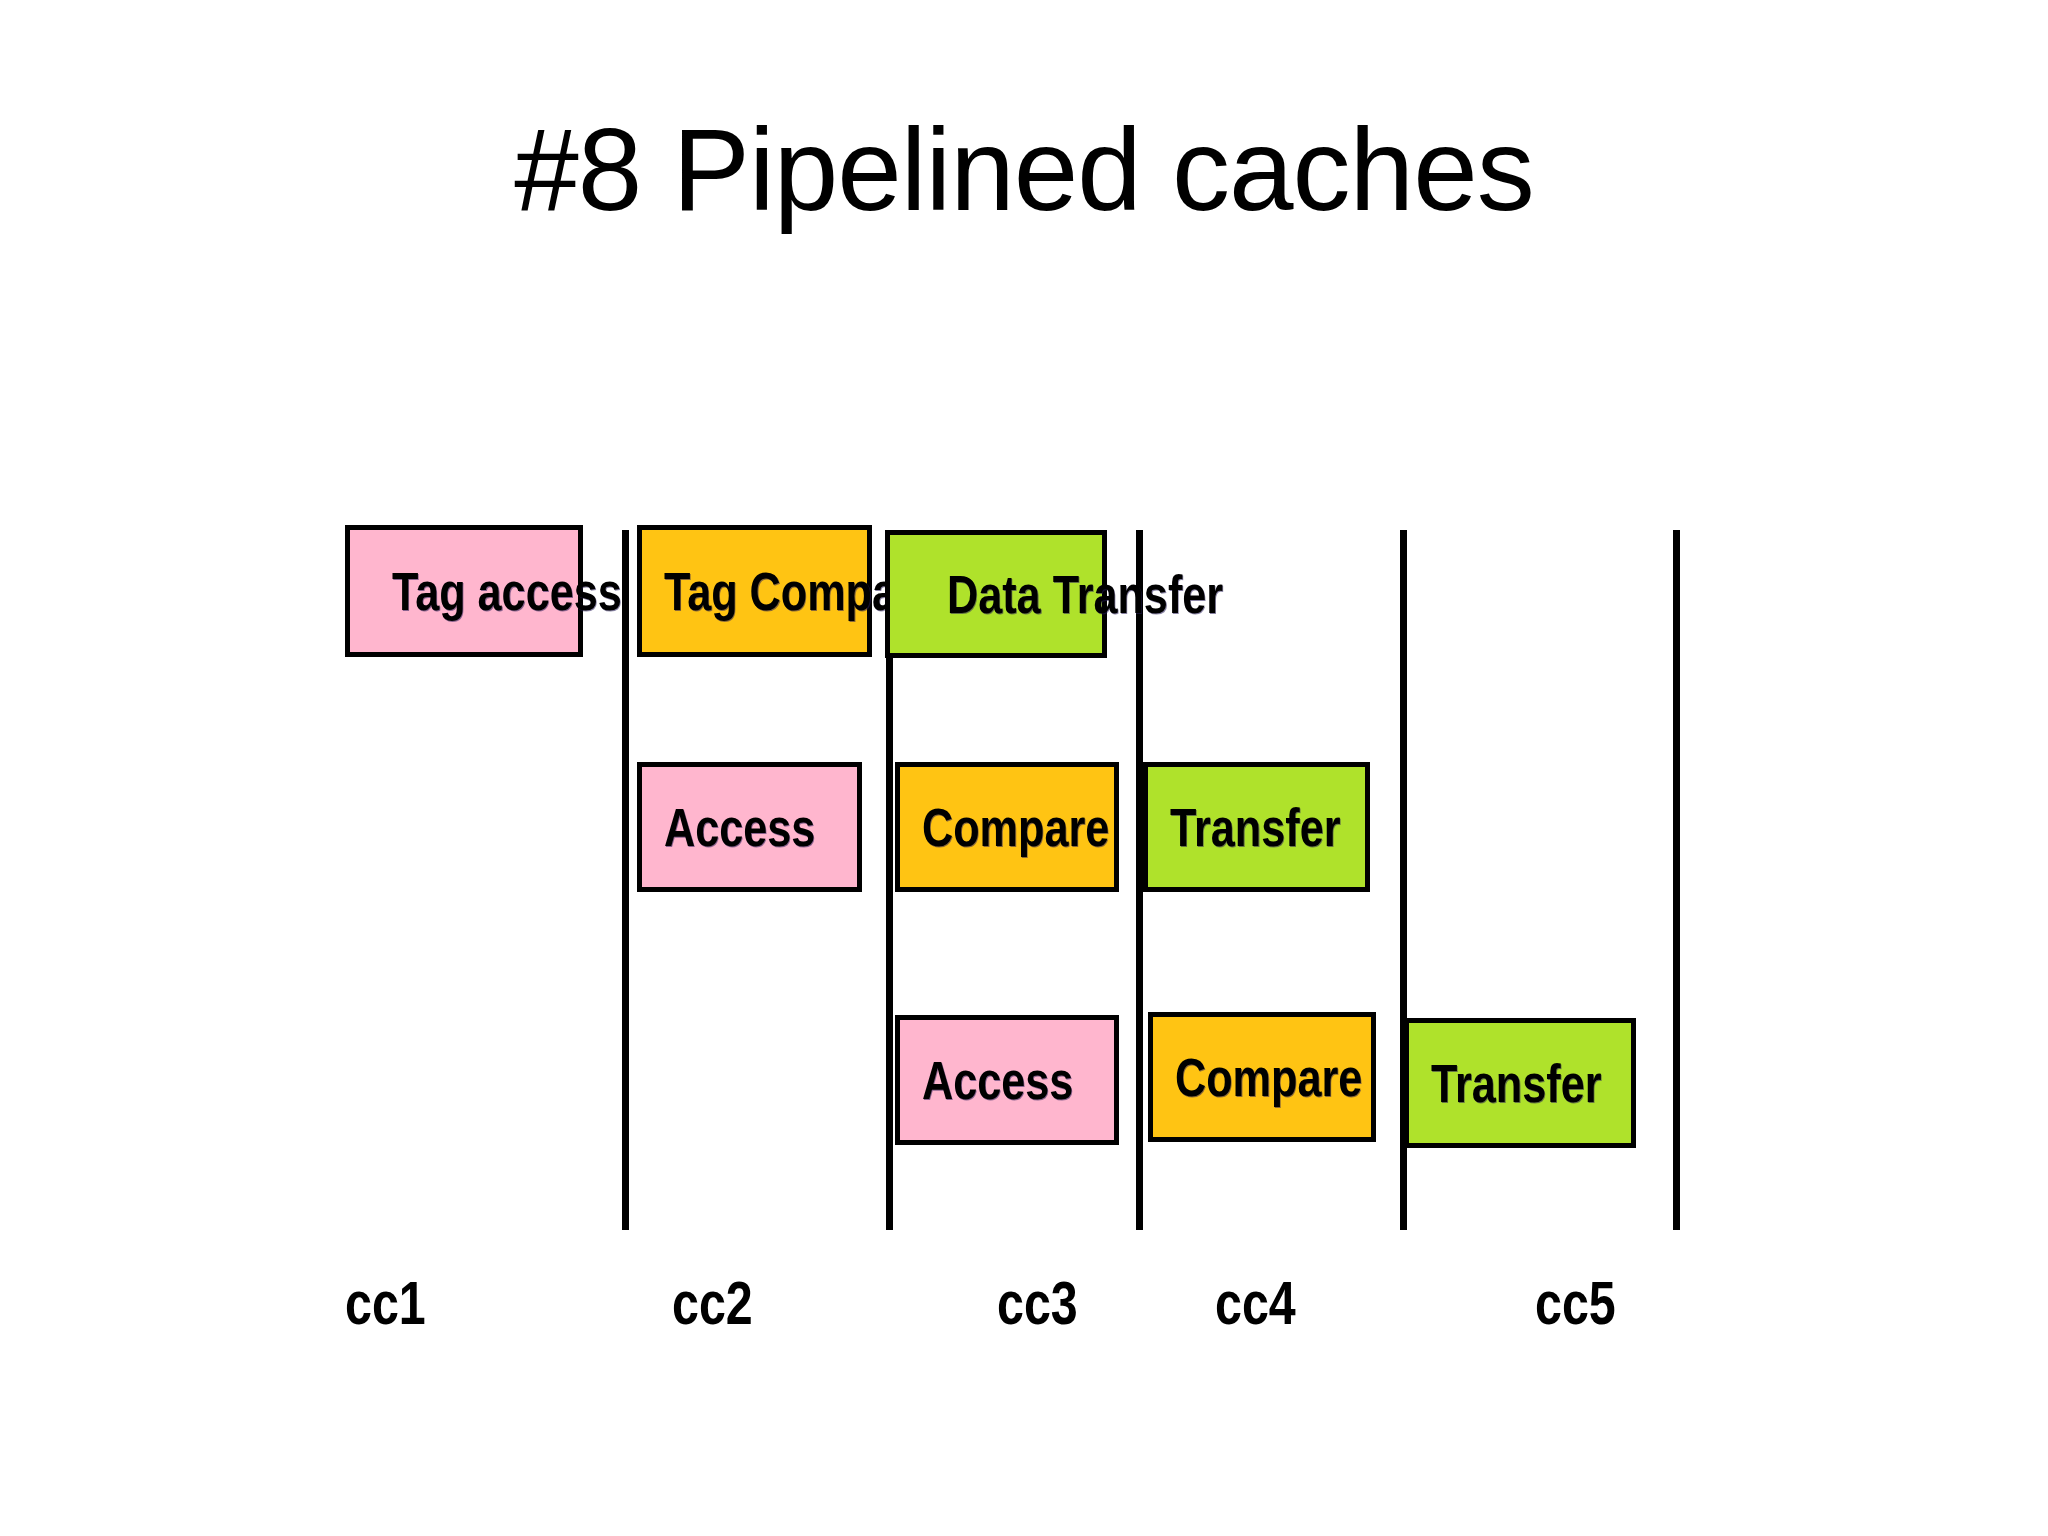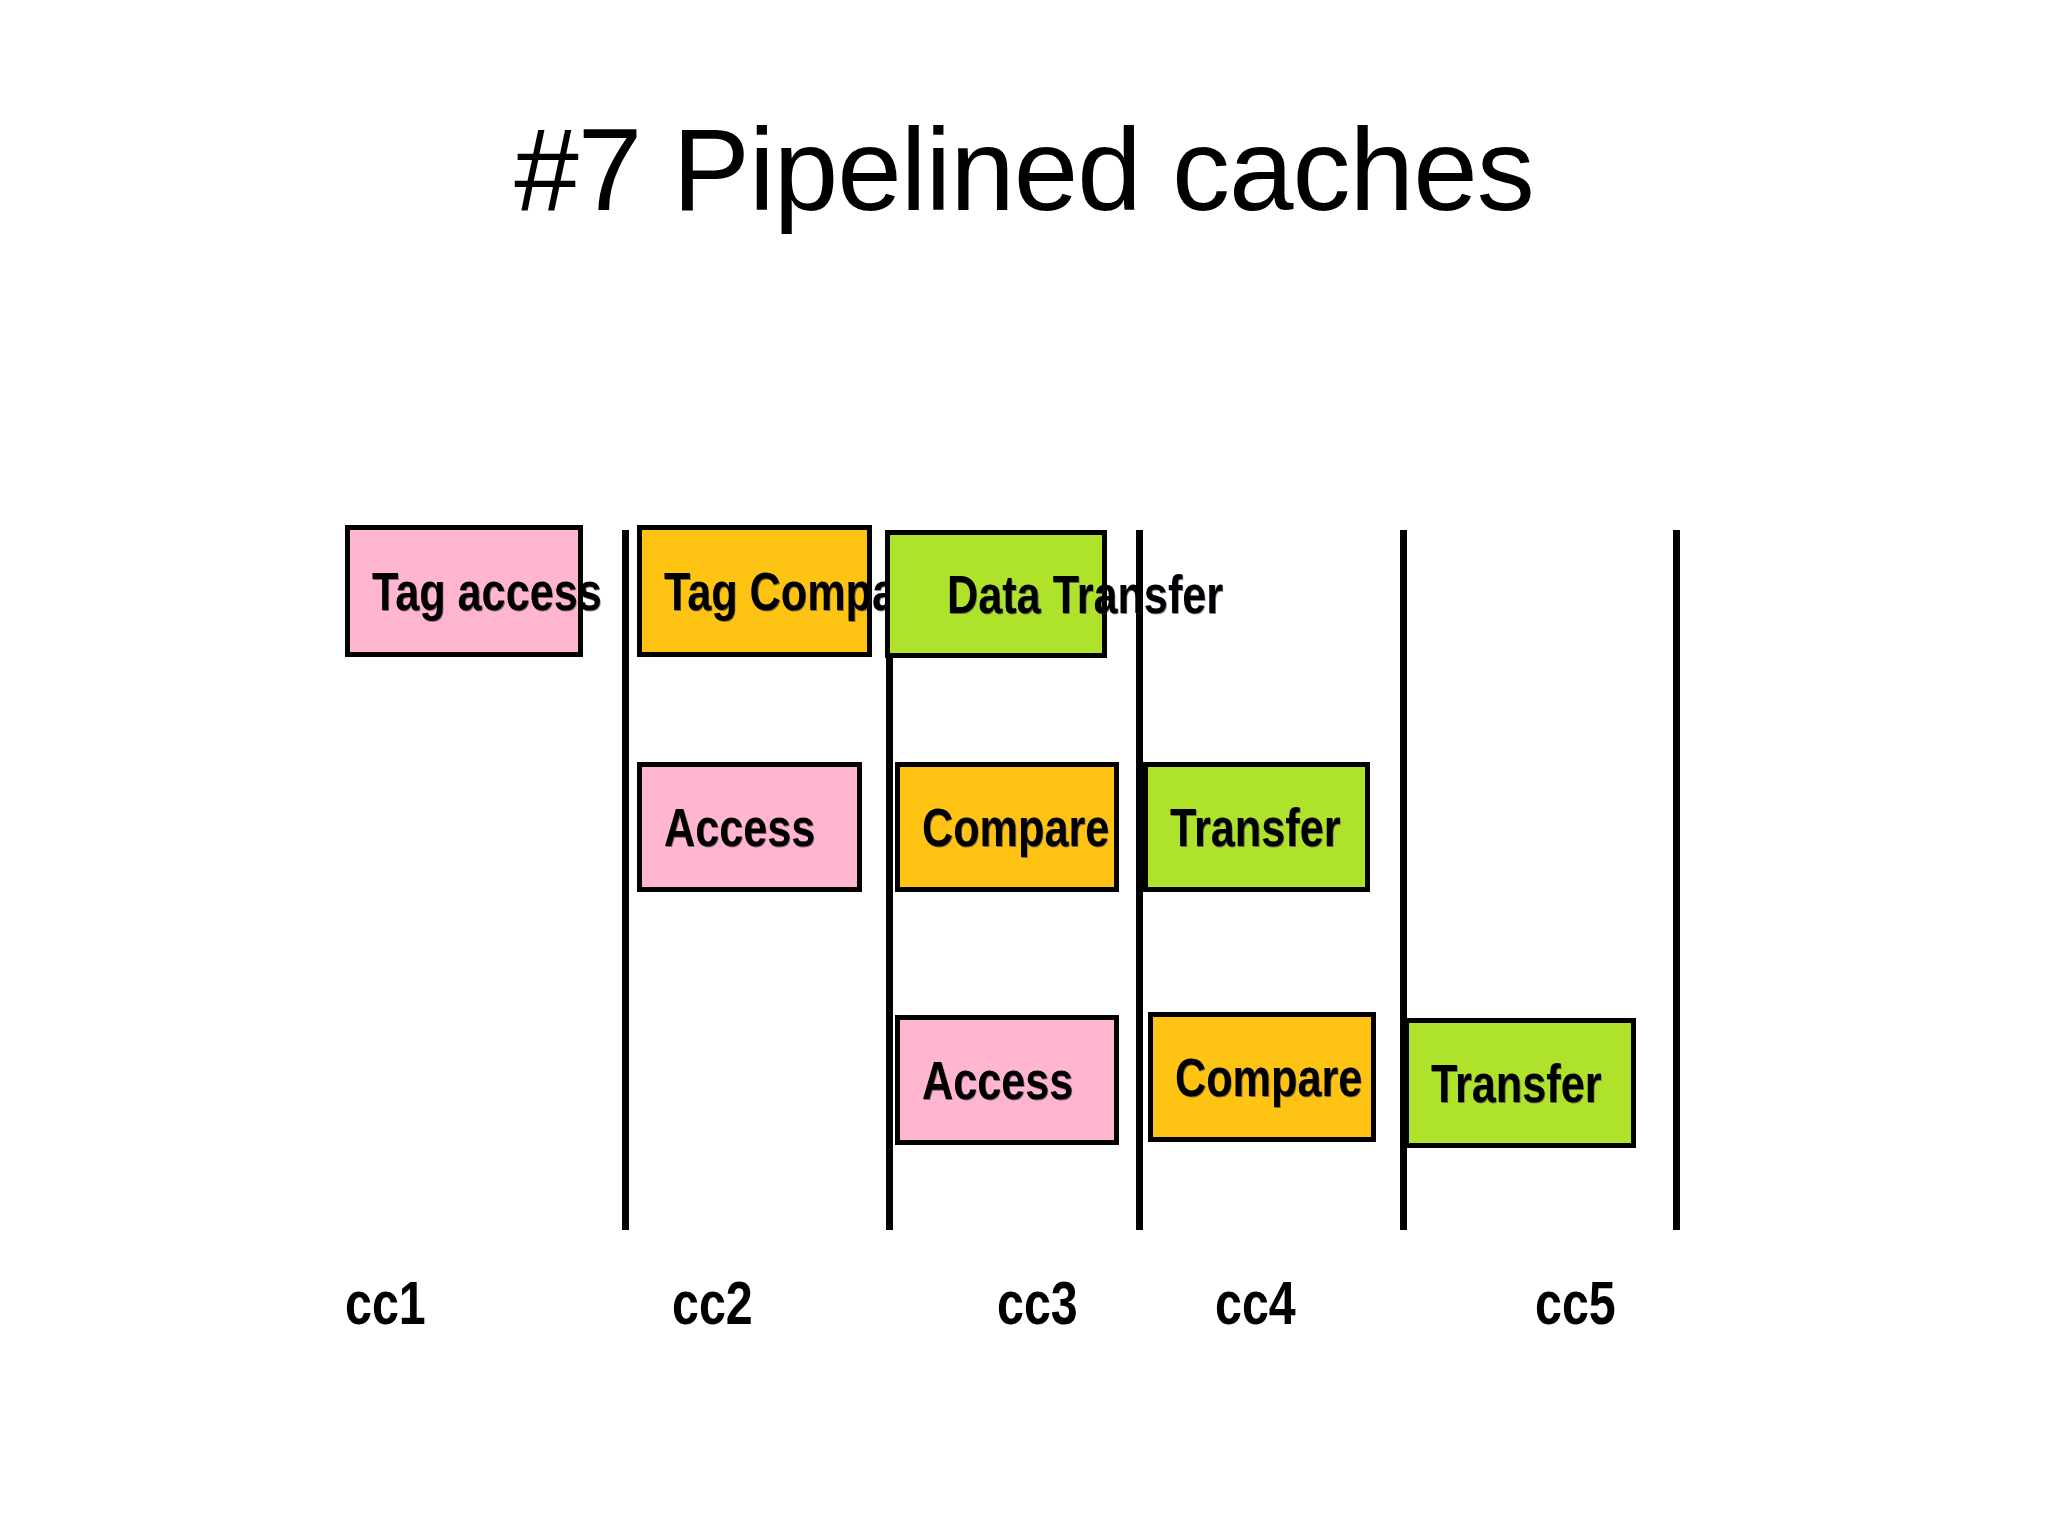--- a/index.html
+++ b/index.html
@@ -100,31 +100,31 @@
     transform: scaleX(0.78);
     transform-origin: left center;
     white-space: nowrap;
   }
 </style>
 </head>
 <body>
 
 <div id="slide">
 
-  <div id="slide-title">#7 Pipelined caches</div>
+  <div id="slide-title">#8 Pipelined caches</div>
 
   <div id="diagram">
 
     <div class="cycle-line" style="left:622px;"></div>
     <div class="cycle-line" style="left:886px;"></div>
     <div class="cycle-line" style="left:1136px;"></div>
     <div class="cycle-line" style="left:1400px;"></div>
     <div class="cycle-line" style="left:1673px;"></div>
 
-    <div class="stage-box fill-pink overflow-text" style="left:345px; top:525px; width:238px; height:132px;">
+    <div class="stage-box fill-pink overflow-text" style="left:345px; top:525px; width:238px; height:132px;padding-left:20px;">
       <span class="stage-label">Tag access</span>
     </div>
 
     <div class="stage-box fill-orange overflow-text" style="left:637px; top:525px; width:235px; height:132px;">
       <span class="stage-label">Tag Compare</span>
     </div>
 
     <div class="stage-box fill-green overflow-text" style="left:885px; top:530px; width:222px; height:128px;padding-left:35px;">
       <span class="stage-label">Data Transfer</span>
     </div>

